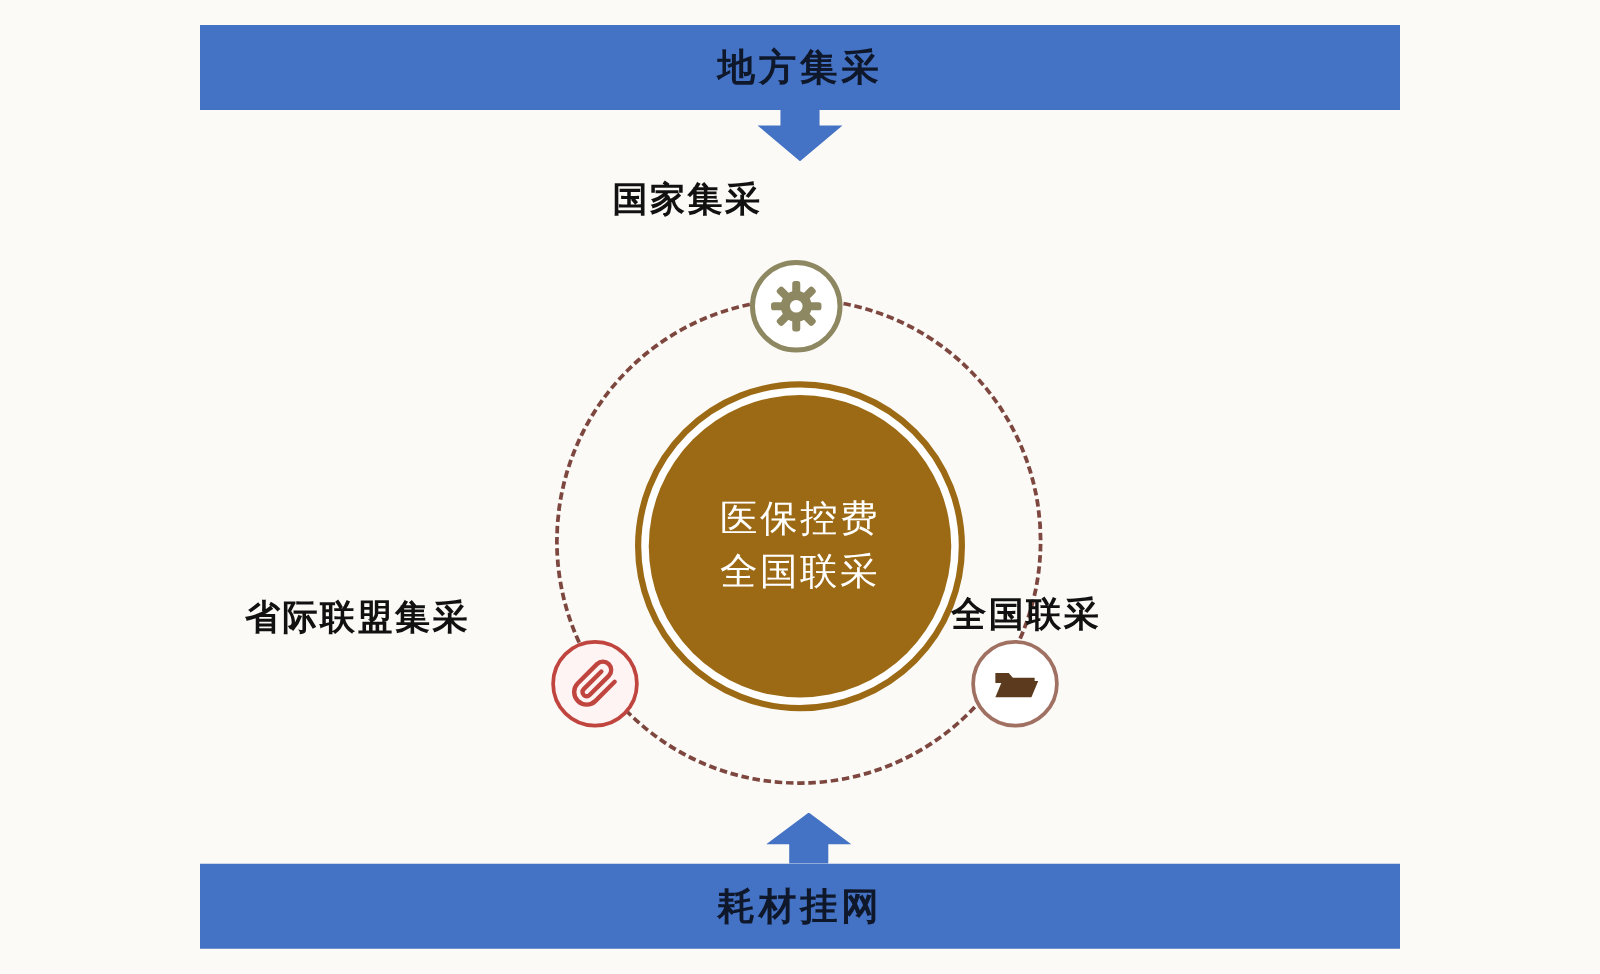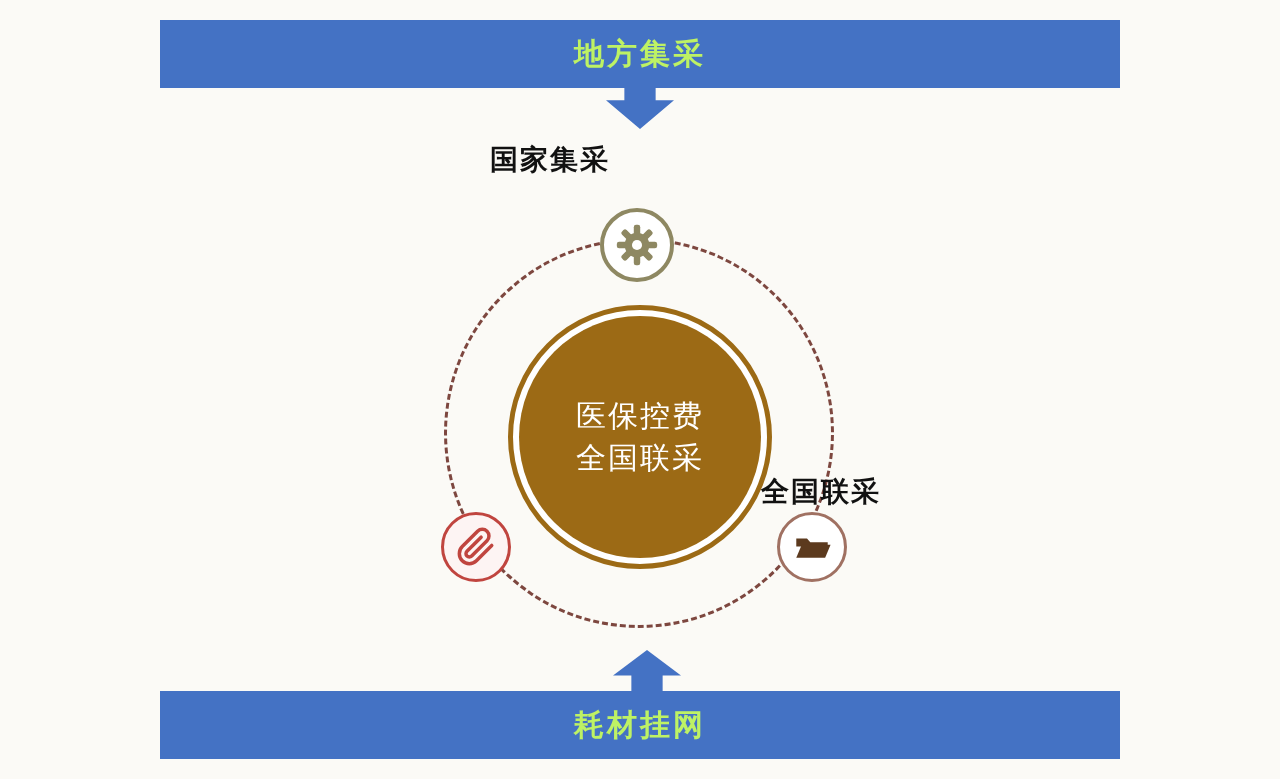--- a/index.html
+++ b/index.html
@@ -12,21 +12,21 @@
     width:1280px;height:779px;
     background:#fbfaf6;
     overflow:hidden;
   }
 
   
   .banner{
     position:absolute;
     left:160px;width:960px;height:68px;
     background:#4472c4;
-    color:#bef264;
+    color:#0f172a;
     display:flex;align-items:center;justify-content:center;
     font-size:30px;font-weight:bold;
     letter-spacing:3px;
   }
   .banner.top{top:20px;}
   .banner.bottom{top:691px;}
 
   
   .arrow{
     position:absolute;
@@ -152,20 +152,21 @@
 
   <div class="badge badge-folder">
     <svg width="40" height="40" viewBox="0 0 28 28">
       <g fill="#5c3a1e">
         <path d="M3 8 h7.5 l2.3 2.6 H25 v3 H3 z"></path>
         <path d="M3 21.5 L6.8 12.5 H27 L23.2 21.5 Z"></path>
       </g>
     </svg>
   </div>
 
+  <div class="diagram-label label-left">省际联盟集采</div>
   <div class="diagram-label label-right">全国联采</div>
 
   <div class="arrow up"></div>
 
   <div class="banner bottom">
     <span>耗材挂网</span>
   </div>
 
 </div>
 

